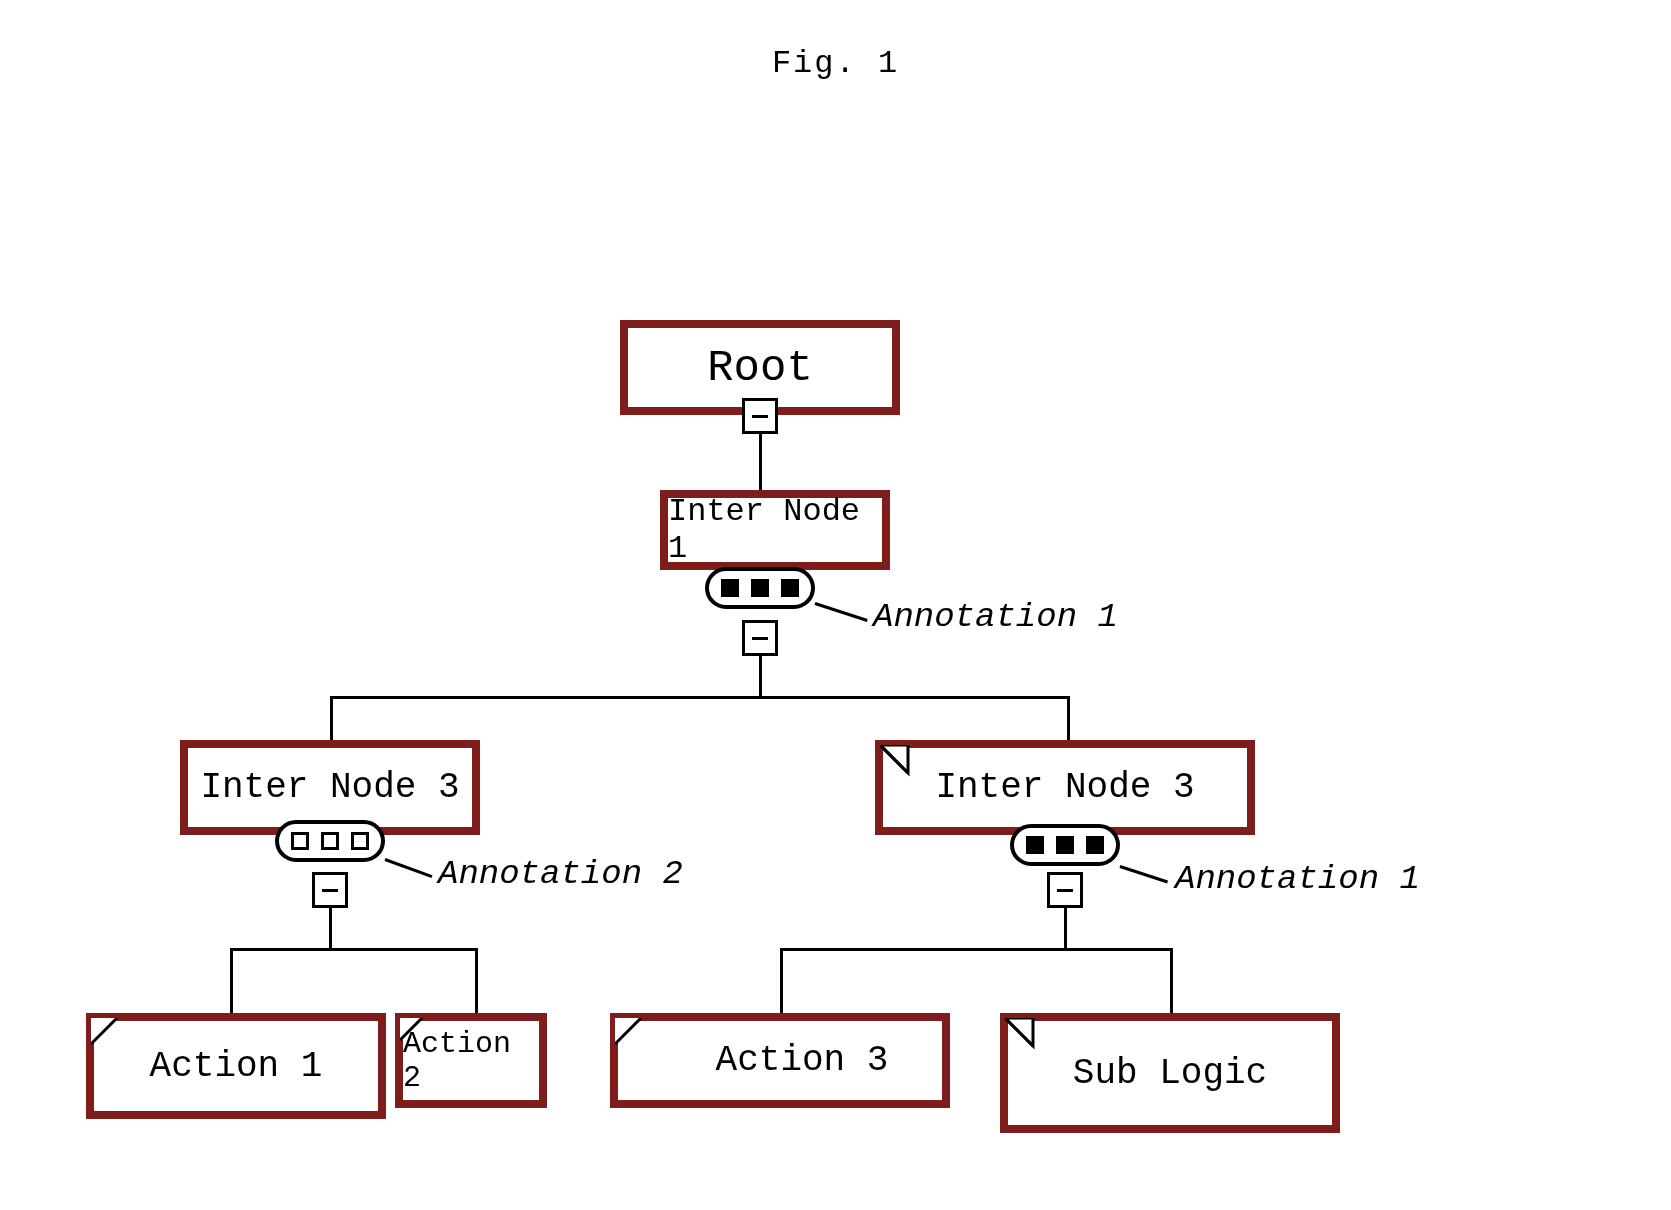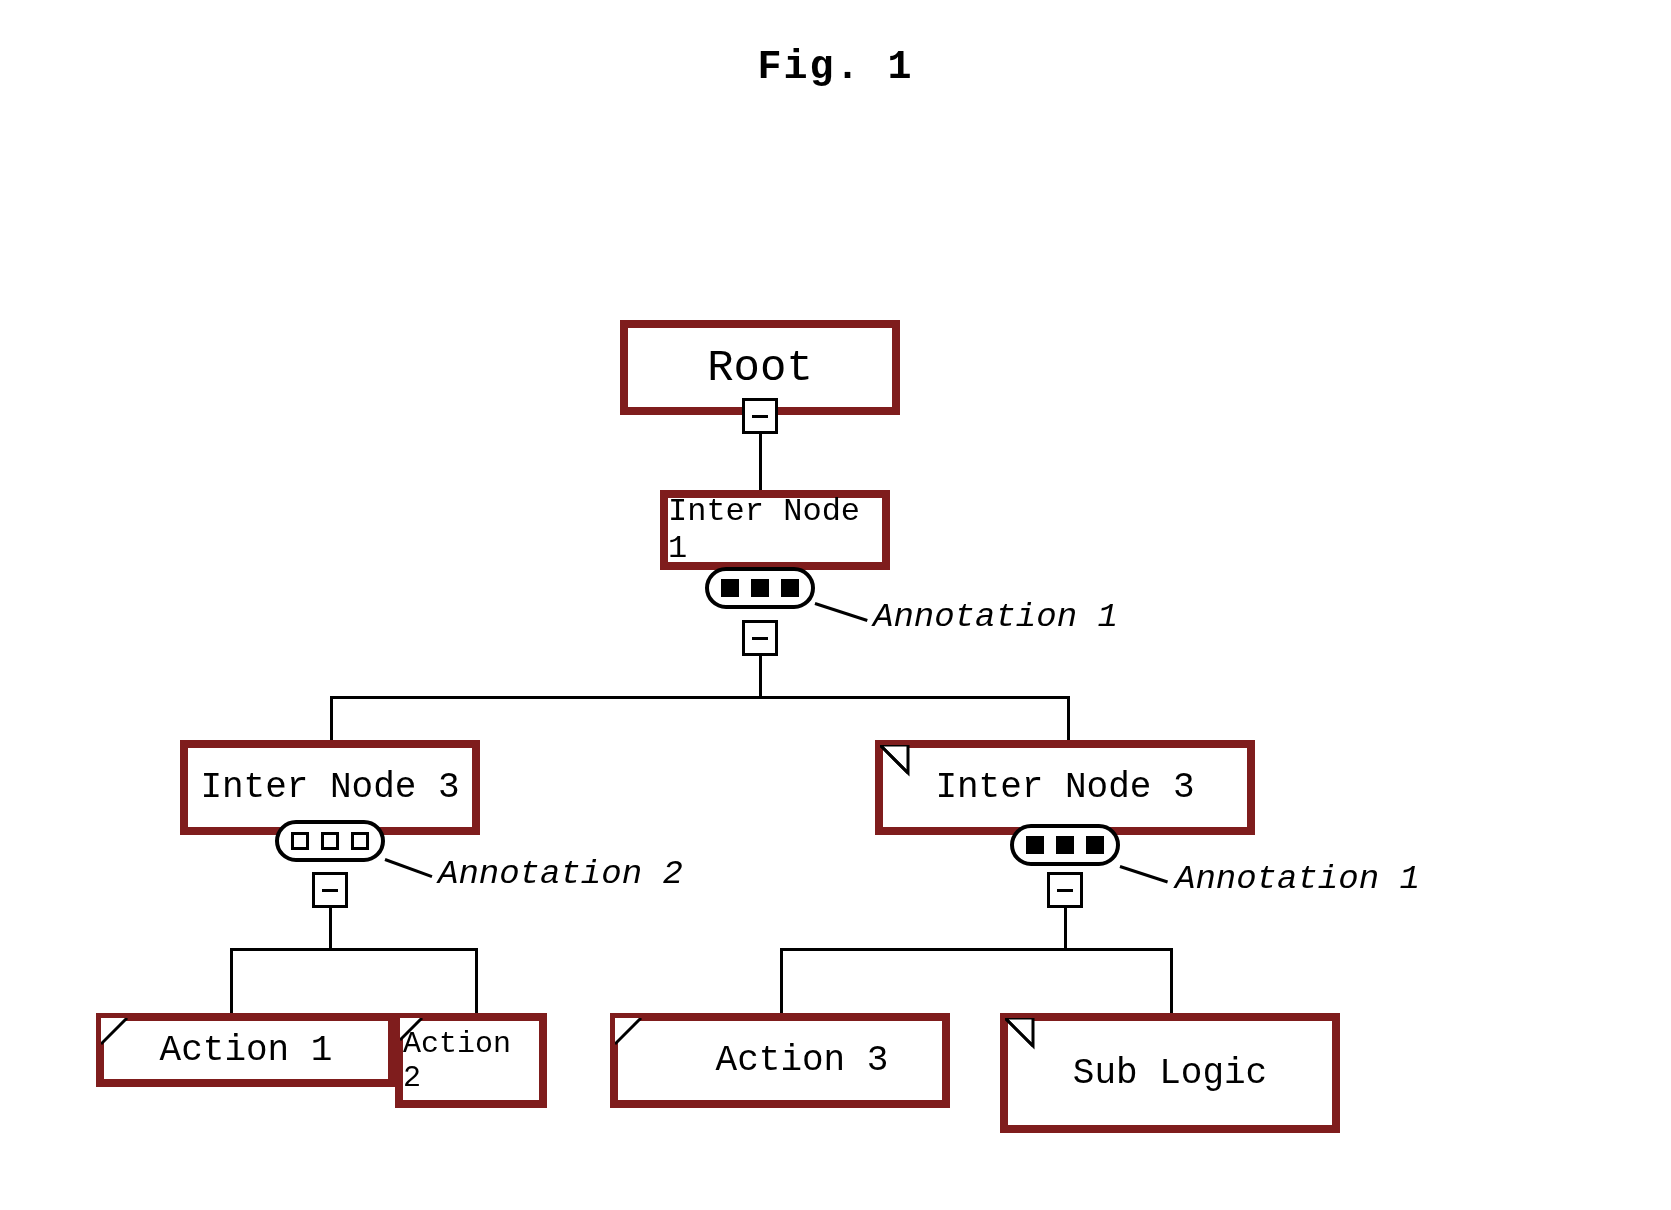--- a/index.html
+++ b/index.html
@@ -8,22 +8,22 @@
       height: 1210px;
       background: white;
       font-family: 'Courier New', monospace;
       position: relative;
     }
     .figure-title {
       position: absolute;
       top: 45px;
       left: 50%;
       transform: translateX(-50%);
-      font-size: 40px;
-      font-weight: bold;
+      font-size: 32px;
+      font-weight: normal;
       letter-spacing: 2px;
     }
     .diagram {
       position: absolute;
       top: 320px;
       left: 80px;
       width: 1500px;
       height: 800px;
     }
     .node {
@@ -57,24 +57,24 @@
       font-size: 36px;
     }
     .node-inter3-right {
       left: 795px;
       top: 420px;
       width: 380px;
       height: 95px;
       font-size: 36px;
     }
     .node-action1 {
-      left: 16px;
+      left: 6px;
       top: 693px;
       width: 300px;
-      height: 74px;
+      height: 106px;
       font-size: 36px;
     }
     .node-action2 {
       left: 315px;
       top: 693px;
       width: 152px;
       height: 95px;
       font-size: 30px;
     }
     .node-action3 {

